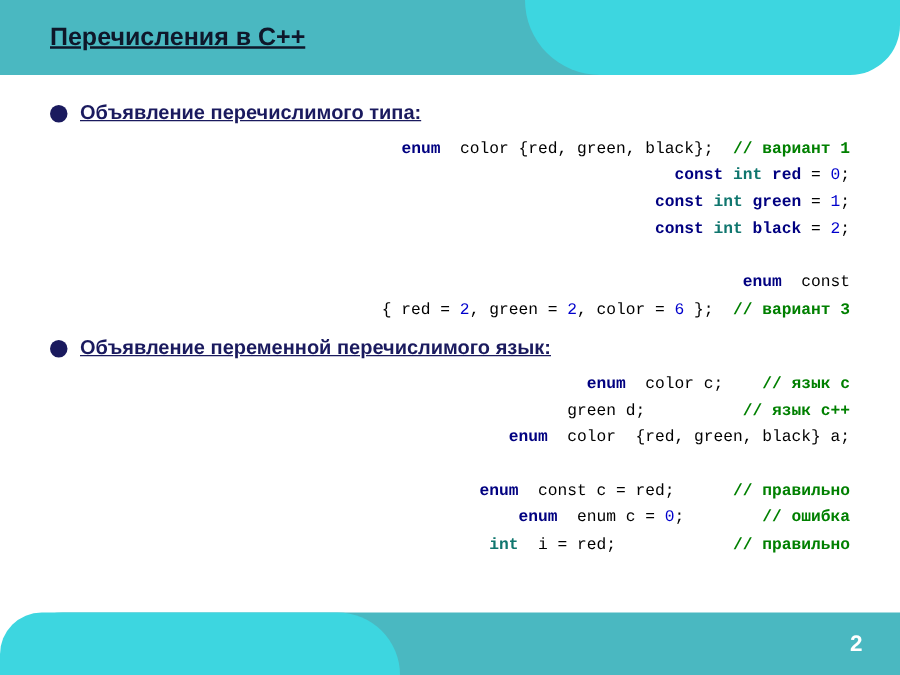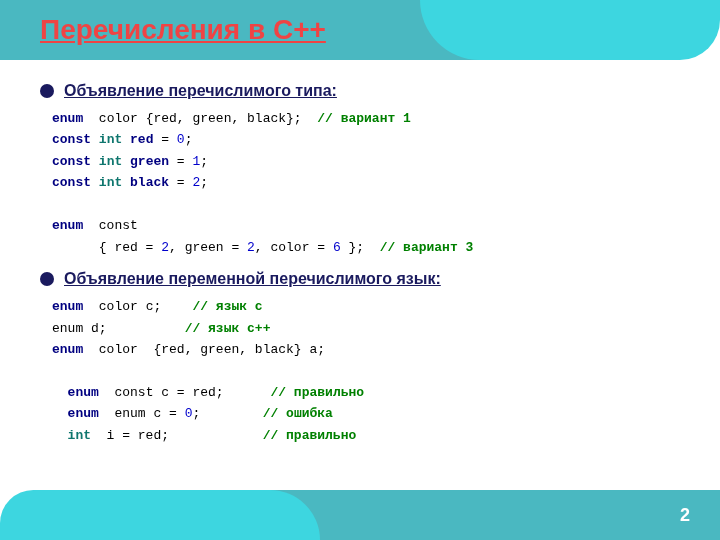--- a/index.html
+++ b/index.html
@@ -73,35 +73,36 @@
       top: 0; left: 0;
       width: 100%;
       height: 60px;
       z-index: 5;
       display: flex;
       align-items: center;
       padding-left: 40px;
     }
 
     .title-text {
-      color: #ef4444;
-      font-size: 28px;
+      color: #0f172a;
+      font-size: 20px;
       font-weight: bold;
       text-decoration: underline;
     }
 
     
     .main-content {
       position: absolute;
       top: 60px;
       left: 30px;
       right: 30px;
       bottom: 50px;
       z-index: 5;
       padding: 10px 10px 0 10px;
+      text-align: right;
     }
 
     
     .section-heading {
       display: flex;
       align-items: center;
       margin-bottom: 8px;
       margin-top: 12px;
     }
 
@@ -187,21 +188,21 @@
     <span class="code-line"><span class="normal">      { red = </span><span class="num">2</span><span class="normal">, green = </span><span class="num">2</span><span class="normal">, color = </span><span class="num">6</span><span class="normal"> };  </span><span class="comment">// вариант 3</span></span>
   </div>
 
   <div class="section-heading">
     <div class="bullet"></div>
     <span class="section-heading-text">Объявление переменной перечислимого язык:</span>
   </div>
 
   <div class="code-block">
     <span class="code-line"><span class="kw">enum</span><span class="normal">  color c;    </span><span class="comment">// язык с</span></span>
-    <span class="code-line"><span class="normal">enum d;          </span><span class="comment">// язык с++</span></span>
+    <span class="code-line"><span class="normal">green d;          </span><span class="comment">// язык с++</span></span>
     <span class="code-line"><span class="kw">enum</span><span class="normal">  color  {red, green, black} a;</span></span>
     <span class="code-line"><span class="normal"> </span></span>
     <span class="code-line"><span class="normal">  </span><span class="kw">enum</span><span class="normal">  const c = red;      </span><span class="comment">// правильно</span></span>
     <span class="code-line"><span class="normal">  </span><span class="kw">enum</span><span class="normal">  enum c = </span><span class="num">0</span><span class="normal">;        </span><span class="comment">// ошибка</span></span>
     <span class="code-line"><span class="normal">  </span><span class="type">int</span><span class="normal">  i = red;            </span><span class="comment">// правильно</span></span>
   </div>
 
 </div>
 
 </body></html>

